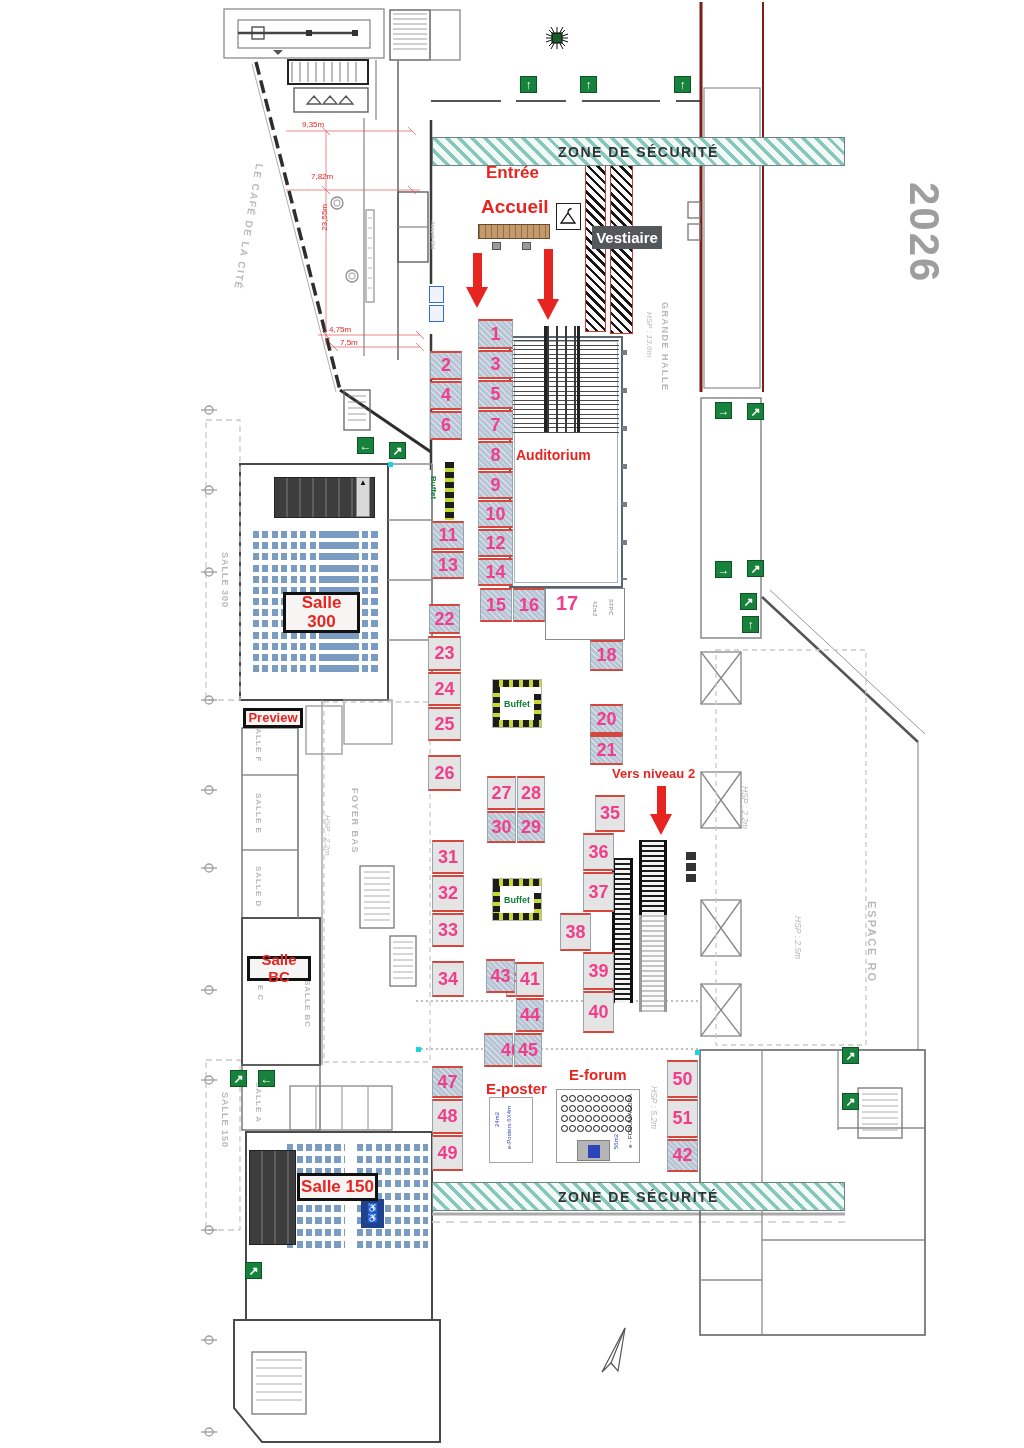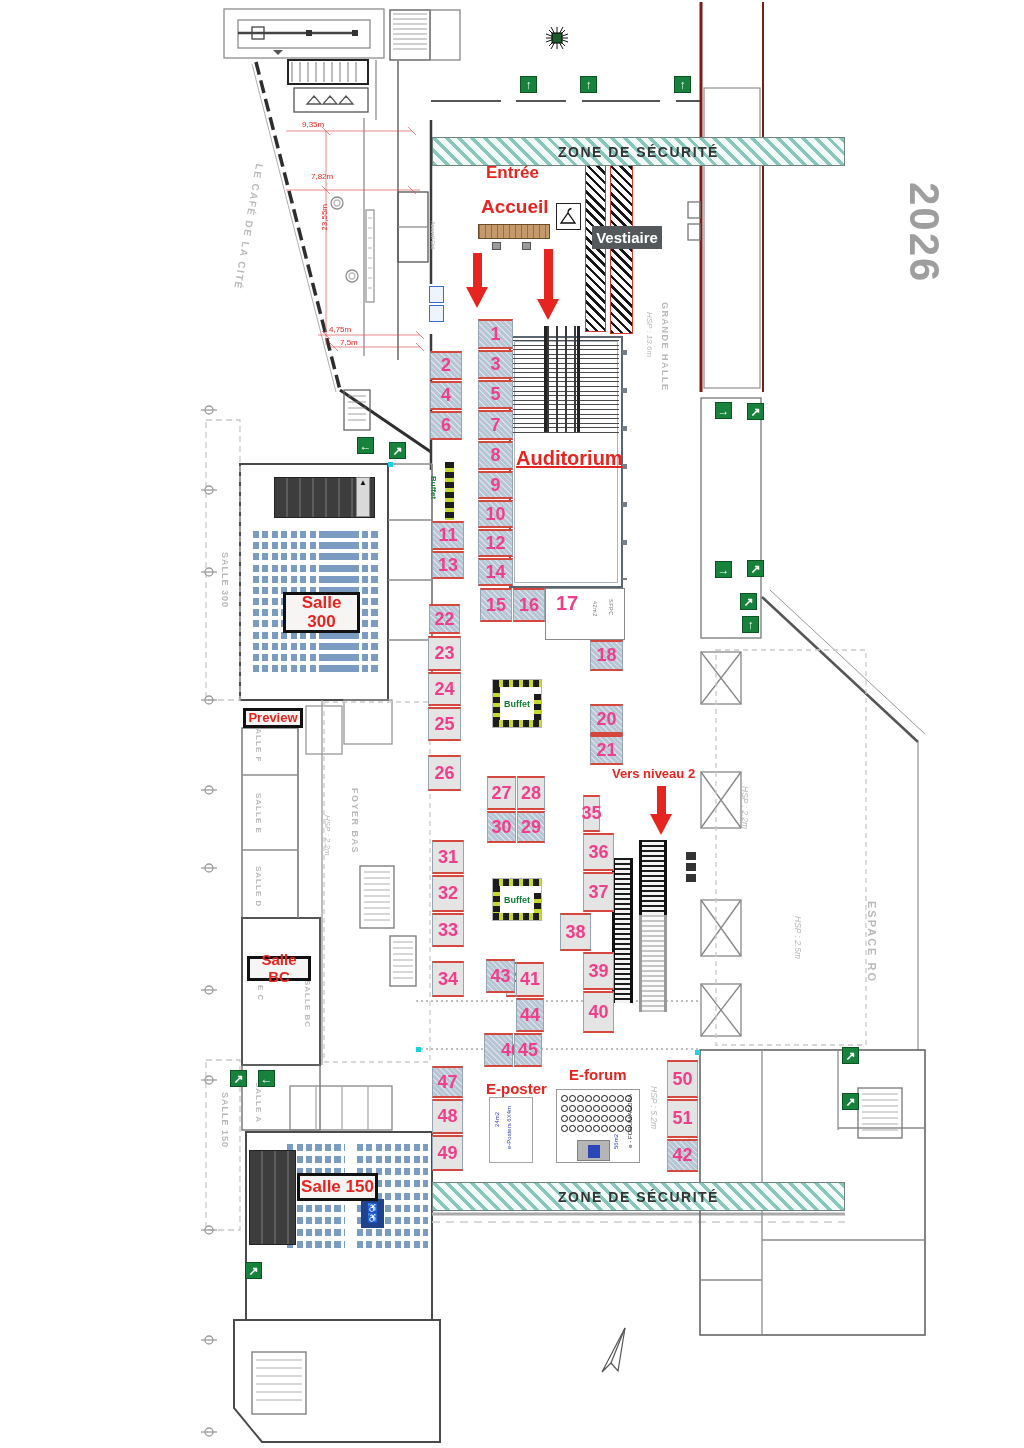--- a/index.html
+++ b/index.html
@@ -446,21 +446,21 @@
       <div class="booth bb" style="left: 516px; top: 998px; width: 28px; height: 34px;">44</div>
       <div class="booth bb" style="left: 484px; top: 1033px; width: 29px; height: 34px; padding-left: 25px;">46</div>
       <div class="booth bb" style="left: 514px; top: 1033px; width: 28px; height: 34px;">45</div>
       <div class="booth bb" style="left: 432px; top: 1066px; width: 31px; height: 32px;">47</div>
       <div class="booth bg" style="left: 432px; top: 1099px; width: 31px; height: 35px;">48</div>
       <div class="booth bg" style="left: 432px; top: 1135px; width: 31px; height: 36px;">49</div>
       <div class="booth bb" style="left: 590px; top: 640px; width: 33px; height: 31px;">18</div>
       <div class="booth bb" style="left: 590px; top: 704px; width: 33px; height: 31px; text-decoration: underline;">19</div>
       <div class="booth bb" style="left: 590px; top: 704px; width: 33px; height: 30px;">20</div>
       <div class="booth bb" style="left: 590px; top: 735px; width: 33px; height: 30px;">21</div>
-      <div class="booth bg" style="left: 583px; top: 795px; width: 17px; height: 37px;">35</div>
+      <div class="booth bg" style="left: 595px; top: 795px; width: 30px; height: 37px;">35</div>
       <div class="booth bg" style="left: 583px; top: 833px; width: 31px; height: 38px;">36</div>
       <div class="booth bg" style="left: 583px; top: 872px; width: 31px; height: 40px;">37</div>
       <div class="booth bg" style="left: 560px; top: 913px; width: 31px; height: 38px;">38</div>
       <div class="booth bg" style="left: 583px; top: 952px; width: 31px; height: 38px;">39</div>
       <div class="booth bg" style="left: 583px; top: 991px; width: 31px; height: 42px;">40</div>
       <div class="booth bg" style="left: 667px; top: 1060px; width: 31px; height: 38px;">50</div>
       <div class="booth bg" style="left: 667px; top: 1099px; width: 31px; height: 39px;">51</div>
       <div class="booth bb" style="left: 667px; top: 1139px; width: 31px; height: 33px;">42</div>
     </div>
 
@@ -477,21 +477,21 @@
     <span>ZONE DE SÉCURITÉ</span>
   </div>
 
   <div class="darkbox" style="left:592px;top:226px;width:70px;height:23px;">
     <span>Vestiaire</span>
   </div>
 
   <div id="texts">
       <div class="t rl" style="left: 486px; top: 163px; font-size: 17px;">Entrée</div>
       <div class="t rl" style="left: 481px; top: 196px; font-size: 19px;">Accueil</div>
-      <div class="t rl" style="left: 516px; top: 447px; font-size: 20px; text-decoration: underline;">Auditorium</div>
+      <div class="t rl" style="left: 516px; top: 447px; font-size: 14px;">Auditorium</div>
       <div class="t rl" style="left: 612px; top: 766px; font-size: 13px;">Vers niveau 2</div>
       <div class="t rl" style="left: 486px; top: 1080px; font-size: 15px;">E-poster</div>
       <div class="t rl" style="left: 569px; top: 1066px; font-size: 15px;">E-forum</div>
       <div class="t boxed" style="left: 283px; top: 592px; font-size: 17px; width: 77px; height: 41px;">Salle
 300</div>
       <div class="t boxed" style="left: 243px; top: 708px; font-size: 13px; width: 60px; height: 20px;">Preview</div>
       <div class="t boxed" style="left: 247px; top: 956px; font-size: 15px; width: 64px; height: 25px;">Salle BC</div>
       <div class="t boxed" style="left: 297px; top: 1173px; font-size: 17px; width: 81px; height: 28px;">Salle 150</div>
       <div class="t gv" style="left: 660px; top: 302px; font-size: 9px; letter-spacing: 1.5px;">GRANDE HALLE</div>
       <div class="t gvi" style="left: 645px; top: 312px; font-size: 8px;">HSP : 13.6m</div>

